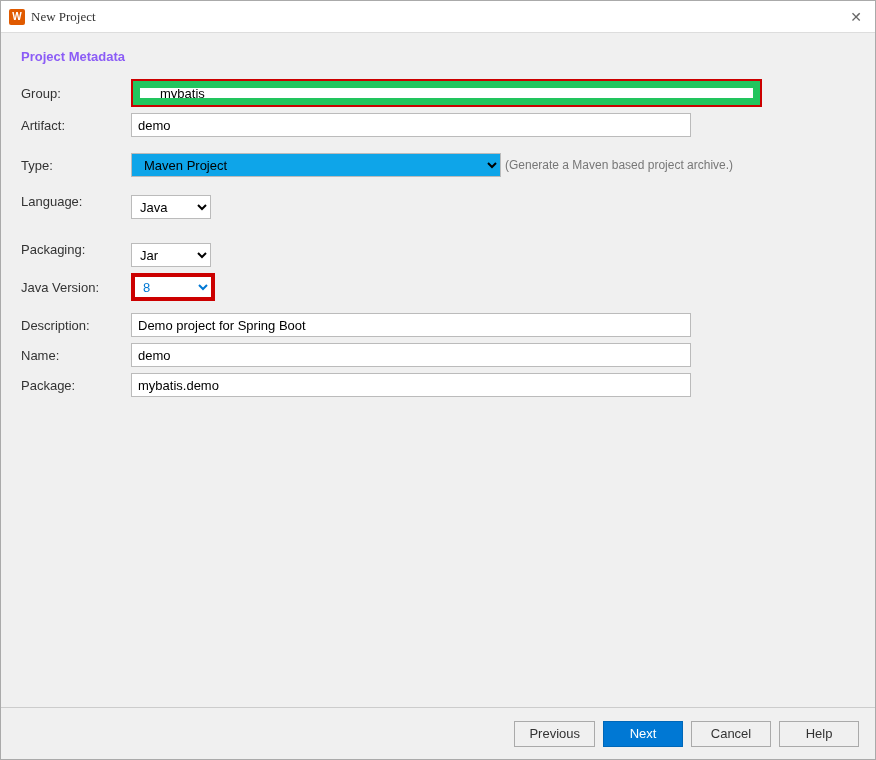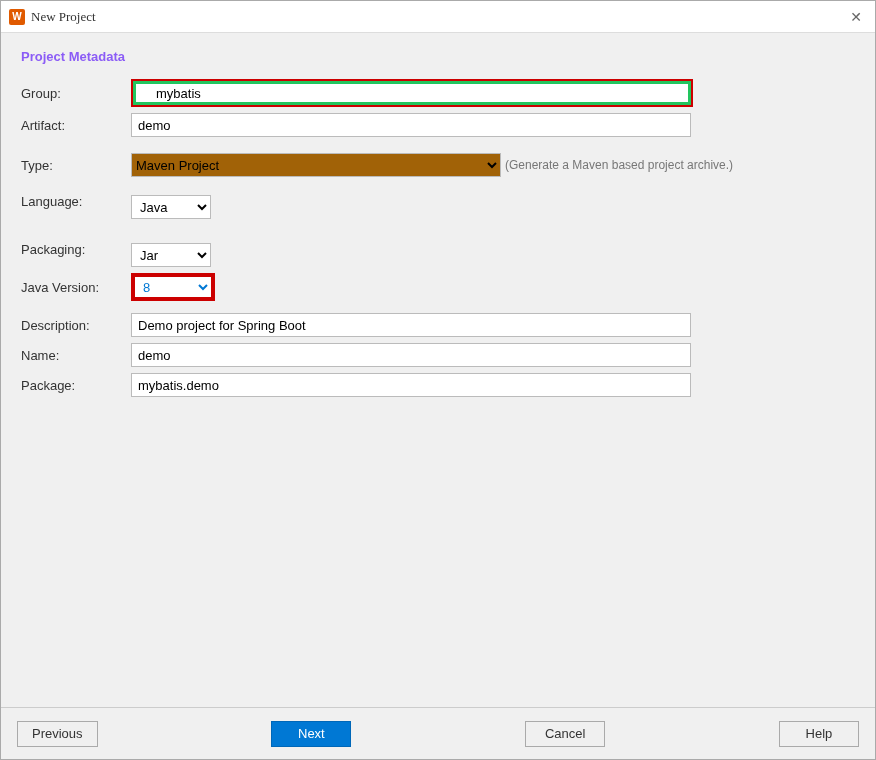--- a/index.html
+++ b/index.html
@@ -109,23 +109,23 @@
     }
     .type-container {
       display: flex;
       align-items: center;
       gap: 4px;
     }
     .type-select-wide {
       width: 370px;
       height: 24px;
       border: 1px solid #bbb;
-      background: #a16207;
-      font-size: 13px;
-      padding: 0 0;
+      background: #0ea5e9;
+      font-size: 13px;
+      padding: 0 8px;
     }
     .select-small {
       height: 24px;
       border: 1px solid #bbb;
       background: #fff;
       font-size: 13px;
       padding: 0 4px;
       min-width: 80px;
       margin-top: 12px;
     }
@@ -137,21 +137,21 @@
       padding: 0 4px;
       min-width: 80px;
       color: #0078d4;
     }
     .footer {
       height: 52px;
       border-top: 1px solid #ccc;
       background: #f0f0f0;
       display: flex;
       align-items: center;
-      justify-content: space-between;
+      justify-content: flex-end;
       padding: 0 16px;
       gap: 8px;
       flex-shrink: 0;
     }
     .btn {
       height: 26px;
       min-width: 80px;
       border: 1px solid #aaa;
       background: #f0f0f0;
       font-size: 13px;
@@ -163,22 +163,22 @@
       background: #0078d4;
       color: white;
       border-color: #0067b8;
     }
     .group-input-wrapper {
       border: 2px solid #cc0000;
       display: inline-block;
       line-height: 0;
     }
     .group-input-wrapper .text-input {
-      border: 3px solid #22c55e;
-      width: 558px;
+      border: 7px solid #22c55e;
+      width: 627px;
       padding-left: 20px;
     }
     .java-version-wrapper {
       border: 2px solid #cc0000;
       display: inline-block;
       line-height: 0;
     }
     .type-hint {
       font-size: 12px;
       color: #777;

